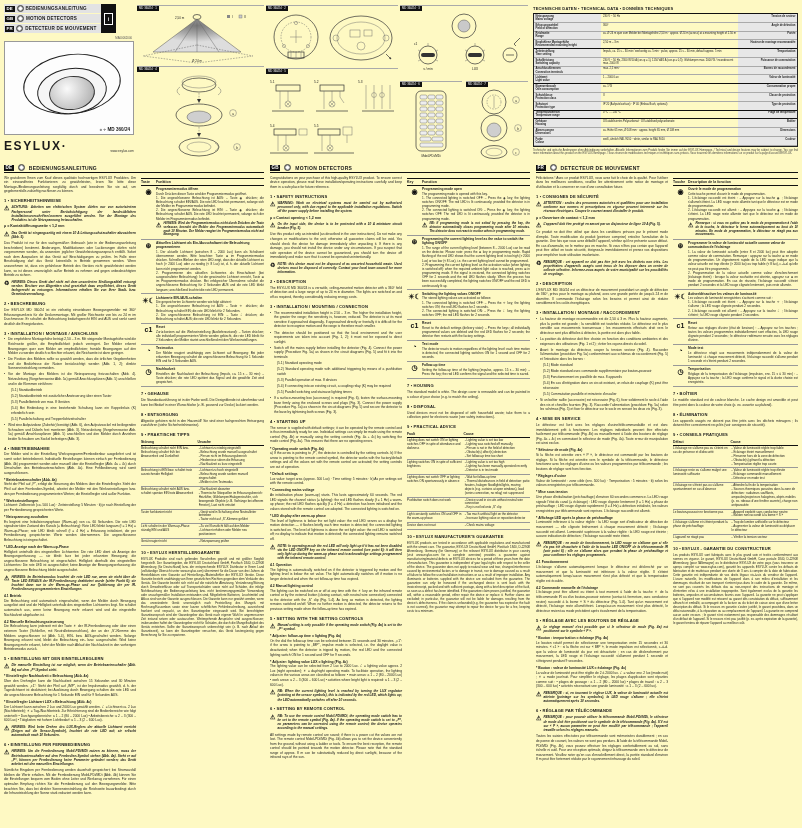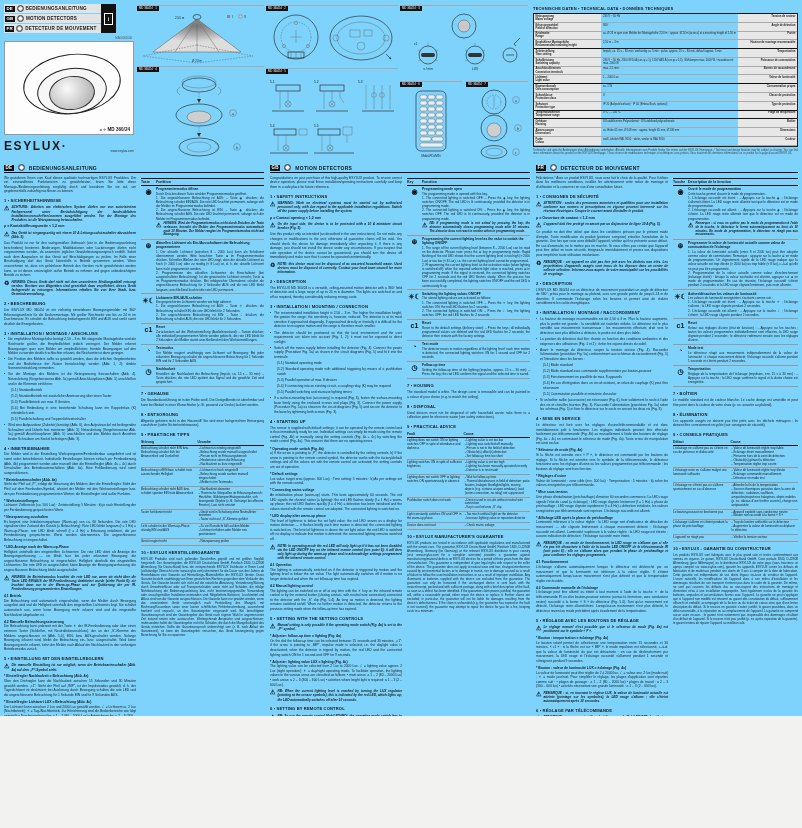--- a/index.html
+++ b/index.html
@@ -1,16 +1,16 @@
 <!DOCTYPE html>
 <html><head>
 <meta charset="utf-8">
 <style>
   html,body{margin:0;padding:0;background:#f2f2f0;}
-  .page{position:relative;width:802px;height:716px;background:#7dd3fc;font-family:"Liberation Sans",sans-serif;color:#1a1a1a;overflow:hidden;box-shadow:0 0 2px #bbb;}
+  .page{position:relative;width:802px;height:828px;background:#fef9c3;font-family:"Liberation Sans",sans-serif;color:#1a1a1a;overflow:hidden;box-shadow:0 0 2px #bbb;}
   
   .id-block{position:absolute;left:4px;top:4px;width:130px;height:155px;}
   .lang-rows{position:relative;width:112px;}
   .lang-row{display:flex;align-items:center;background:#e3e3e3;height:9px;margin-bottom:1px;padding-left:1px;}
   .flag-chip{background:#111;color:#fff;font-size:4.4px;font-weight:bold;padding:0.5px 1.5px;letter-spacing:.2px;}
   .flag-dot{width:5px;height:5px;border-radius:50%;border:.6px solid #444;background:radial-gradient(#fff 30%,#999 70%);margin:0 2px;}
   .lang-title{font-size:4.6px;font-weight:bold;letter-spacing:.2px;}
   .info-tab{position:absolute;right:0;top:0;width:15px;height:29px;background:#111;display:flex;align-items:center;justify-content:center;}
   .doc-icon{width:7px;height:10px;border:.8px solid #fff;position:relative;font-size:5px;color:#fff;text-align:center;line-height:10px;font-weight:bold;}
   .doc-num{font-size:2.8px;color:#555;text-align:right;margin:3px 2px 1px 0;}

